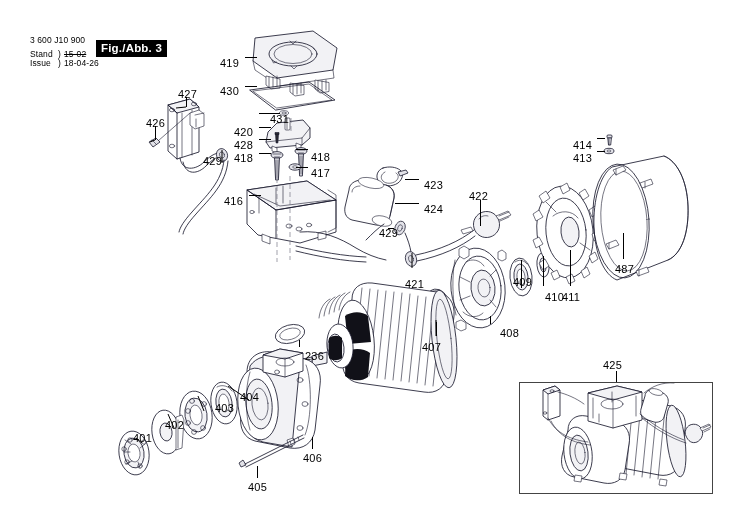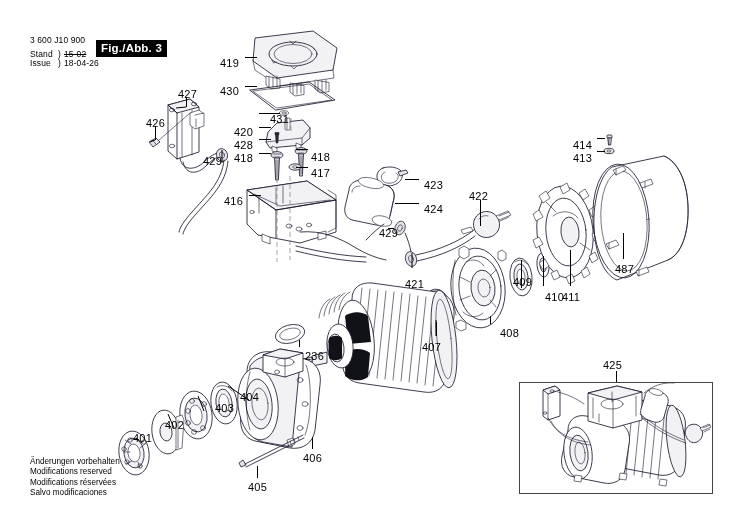--- a/index.html
+++ b/index.html
@@ -518,20 +518,14 @@
       <div class="cal" style="left: 603px; top: 359px;">425</div>
       <div class="cal" style="left: 146px; top: 117px;">426</div>
       <div class="cal" style="left: 178px; top: 88px;">427</div>
       <div class="cal" style="left: 234px; top: 139px;">428</div>
       <div class="cal" style="left: 203px; top: 155px;">429</div>
       <div class="cal" style="left: 379px; top: 227px;">429</div>
       <div class="cal" style="left: 220px; top: 85px;">430</div>
       <div class="cal" style="left: 234px; top: 113px; margin-left: 36px;">431</div>
     </div>
 
-  <div class="foot">
-    <div>Änderungen vorbehalten</div>
-    <div>Modifications reserved</div>
-    <div>Modifications réservées</div>
-    <div>Salvo modificaciones</div>
-  </div>
 
 </div>
 
 </body></html>

